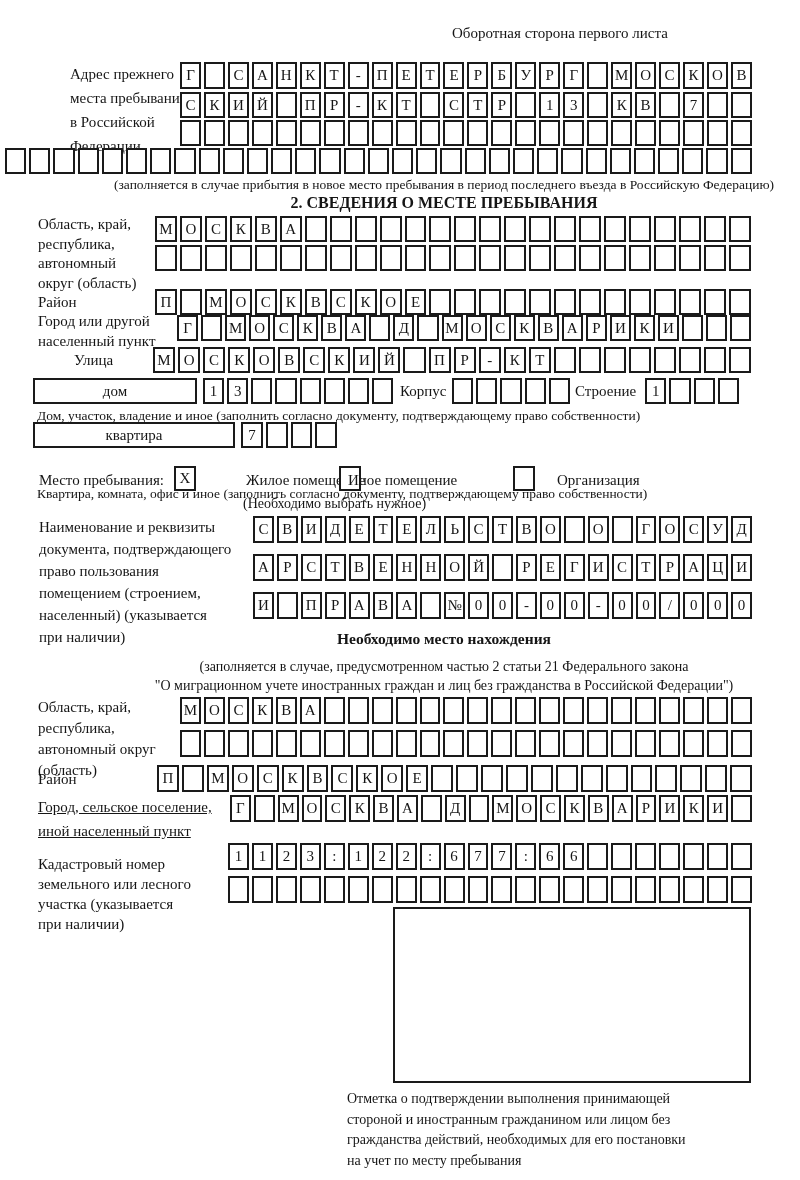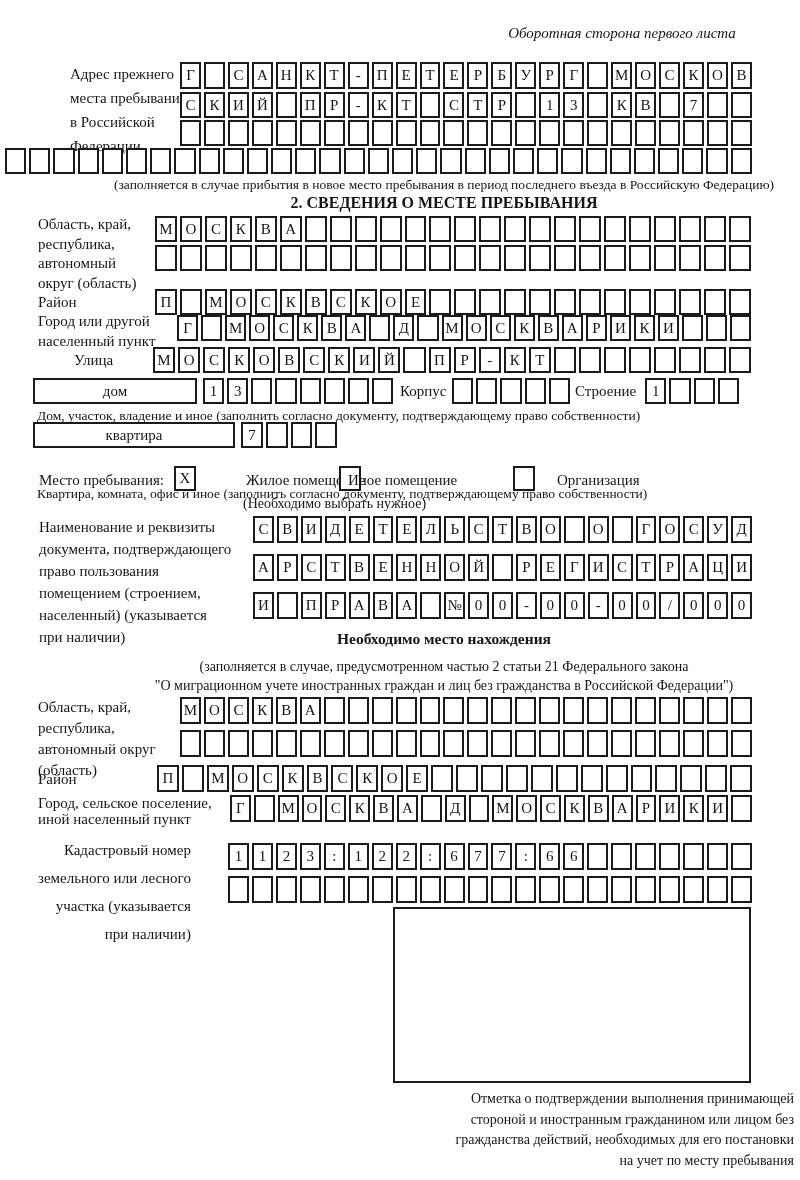--- a/index.html
+++ b/index.html
@@ -17,21 +17,21 @@
         display:flex;align-items:center;justify-content:center;font-size:15px;background:#fff;}
   .chk{position:absolute;width:22px;height:25px;border:2px solid #1a1a1a;box-sizing:border-box;
         display:flex;align-items:center;justify-content:center;font-size:15px;background:#fff;}
   .stamp{position:absolute;border:2px solid #1a1a1a;background:#fff;box-sizing:border-box;}
 </style>
 </head>
 <body>
 
 <div class="page">
 
-  <div class="lbl" style="left:476px;top:22px;width:292px;text-align:center;font-style:italic;">Оборотная сторона первого листа</div>
+  <div class="lbl" style="left:452px;top:22px;width:292px;text-align:left;">Оборотная сторона первого листа</div>
 
   <div class="lbl" style="left:70px;top:62px;line-height:24px;">Адрес прежнего
 места пребывания
 в Российской
 Федерации</div>
   <div class="boxrow" style="left:180px;top:62px;width:572px;height:27px;">
       <div class="cell">Г</div>
       <div class="cell"></div>
       <div class="cell">С</div>
       <div class="cell">А</div>
@@ -491,21 +491,21 @@
       <div class="cell"></div>
       <div class="cell"></div>
       <div class="cell"></div>
       <div class="cell"></div>
       <div class="cell"></div>
       <div class="cell"></div>
       <div class="cell"></div>
       <div class="cell"></div>
     </div>
 
-  <div class="lbl" style="left:38px;top:795px;line-height:16px;">Город, сельское поселение,
+  <div class="lbl" style="left:38px;top:795px;line-height:24px;text-decoration:underline;">Город, сельское поселение,
 иной населенный пункт</div>
   <div class="boxrow" style="left:230px;top:795px;width:522px;height:27px;">
       <div class="cell">Г</div>
       <div class="cell"></div>
       <div class="cell">М</div>
       <div class="cell">О</div>
       <div class="cell">С</div>
       <div class="cell">К</div>
       <div class="cell">В</div>
       <div class="cell">А</div>
@@ -518,21 +518,21 @@
       <div class="cell">К</div>
       <div class="cell">В</div>
       <div class="cell">А</div>
       <div class="cell">Р</div>
       <div class="cell">И</div>
       <div class="cell">К</div>
       <div class="cell">И</div>
       <div class="cell"></div>
     </div>
 
-  <div class="lbl" style="left:38px;top:836px;line-height:28px;text-align:right;">Кадастровый номер
+  <div class="lbl" style="left:38px;top:854px;line-height:20px;">Кадастровый номер
 земельного или лесного
 участка (указывается
 при наличии)</div>
   <div class="boxrow" style="left:228px;top:843px;width:524px;height:27px;">
       <div class="cell">1</div>
       <div class="cell">1</div>
       <div class="cell">2</div>
       <div class="cell">3</div>
       <div class="cell">:</div>
       <div class="cell">1</div>
@@ -572,18 +572,18 @@
       <div class="cell"></div>
       <div class="cell"></div>
       <div class="cell"></div>
       <div class="cell"></div>
       <div class="cell"></div>
       <div class="cell"></div>
       <div class="cell"></div>
     </div>
 
   <div class="stamp" style="left:393px;top:907px;width:358px;height:176px;"></div>
-  <div class="note" style="left:384px;top:1089px;width:410px;text-align:right;font-size:14px;line-height:20.5px;white-space:pre-line;">Отметка о подтверждении выполнения принимающей
+  <div class="note" style="left:347px;top:1089px;width:410px;text-align:left;font-size:14px;line-height:20.5px;white-space:pre-line;">Отметка о подтверждении выполнения принимающей
 стороной и иностранным гражданином или лицом без
 гражданства действий, необходимых для его постановки
 на учет по месту пребывания</div>
 
 </div>
 
 </body></html>

